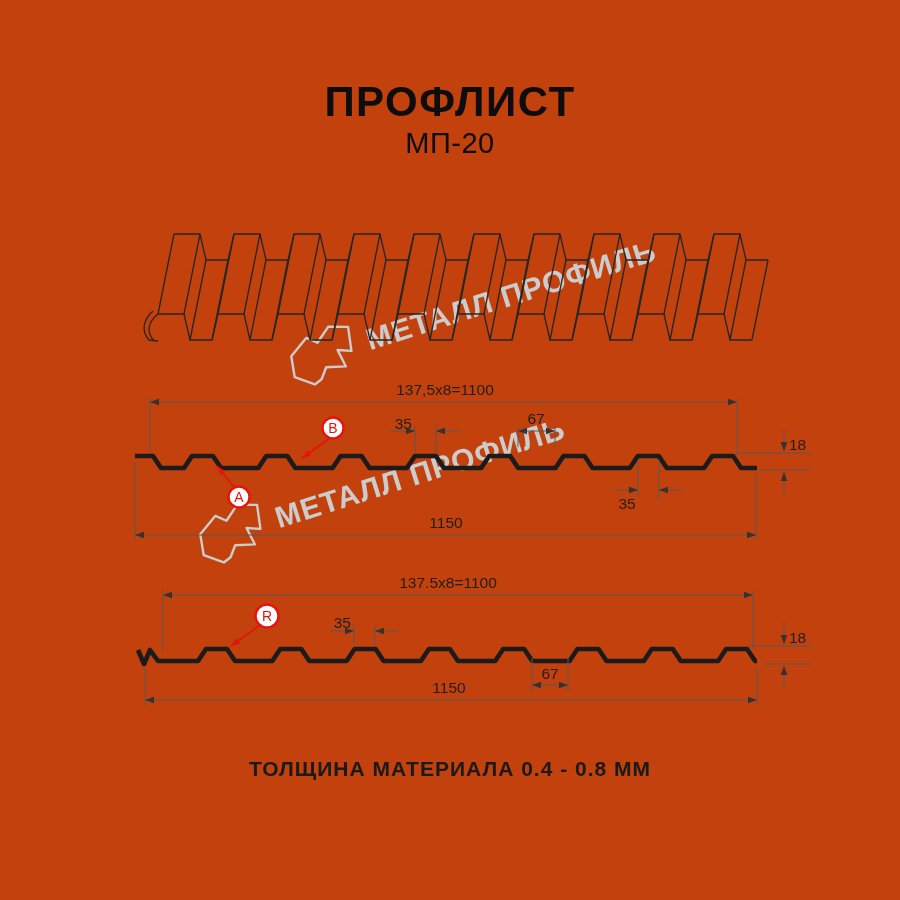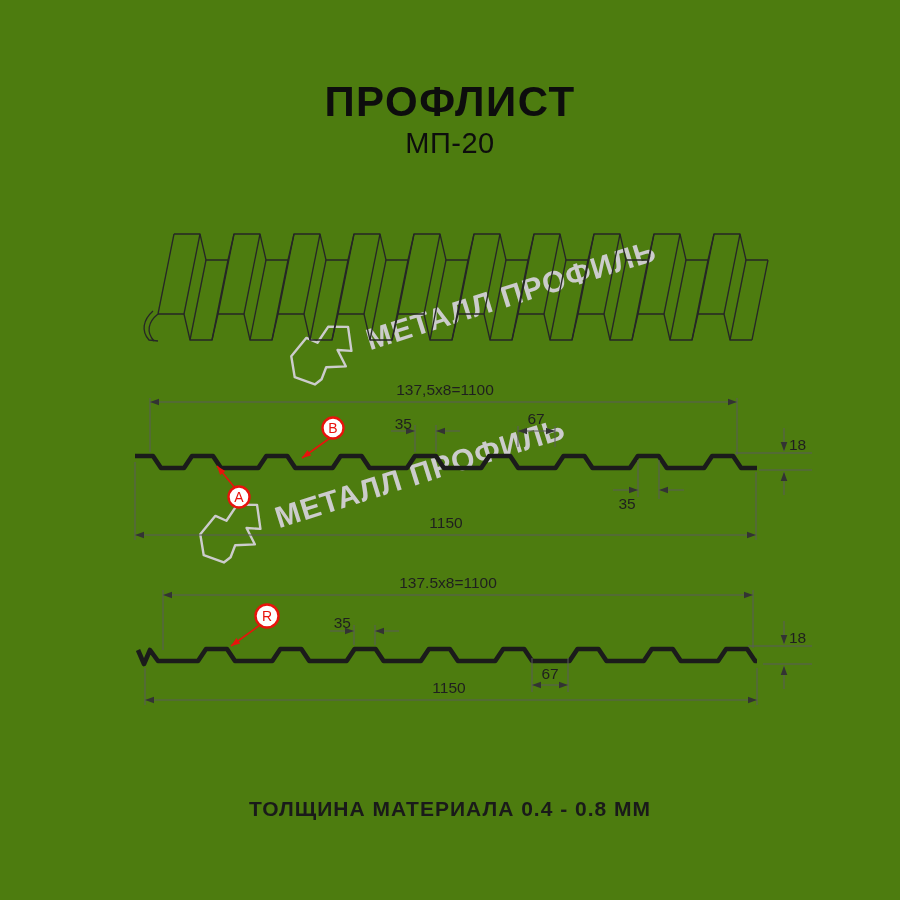--- a/index.html
+++ b/index.html
@@ -1,21 +1,21 @@
 <!DOCTYPE html>
 <html><head>
 <meta charset="utf-8">
 <style>
   html,body{margin:0;padding:0;background:#fff;}
-  #page{position:relative;width:900px;height:900px;background:#4d7c0f;overflow:hidden;
+  #page{position:relative;width:900px;height:900px;background:#c2410c;overflow:hidden;
         font-family:"Liberation Sans", sans-serif;}
   .hdr{position:absolute;left:0;width:900px;text-align:center;color:#0d0d0d;}
   #title{top:78px;font-size:42px;font-weight:800;letter-spacing:1.5px;}
   #subtitle{top:127px;font-size:29px;font-weight:500;letter-spacing:0.5px;}
-  #footer{position:absolute;left:0;top:797px;width:900px;text-align:center;
+  #footer{position:absolute;left:0;top:757px;width:900px;text-align:center;
           font-size:21px;font-weight:600;letter-spacing:1px;color:#1a1a1a;}
   .wm{position:absolute;display:flex;align-items:center;gap:10px;
       transform:rotate(-17.5deg);transform-origin:left center;z-index:1;pointer-events:none;}
   #wm1{left:287px;top:338px;}
   #wm2{left:196px;top:516px;}
   .wm-text{font-size:30px;font-weight:700;letter-spacing:1px;color:#cccccc;white-space:nowrap;}
   #art{position:absolute;left:0;top:0;z-index:2;}
   .prof{fill:none;stroke:#1b1b1b;stroke-width:4.6;stroke-linejoin:round;}
   .wire{fill:none;stroke:#262626;stroke-width:1.3;stroke-linejoin:round;}
   .dim{stroke:#5a5a5a;stroke-width:1;fill:none;}

